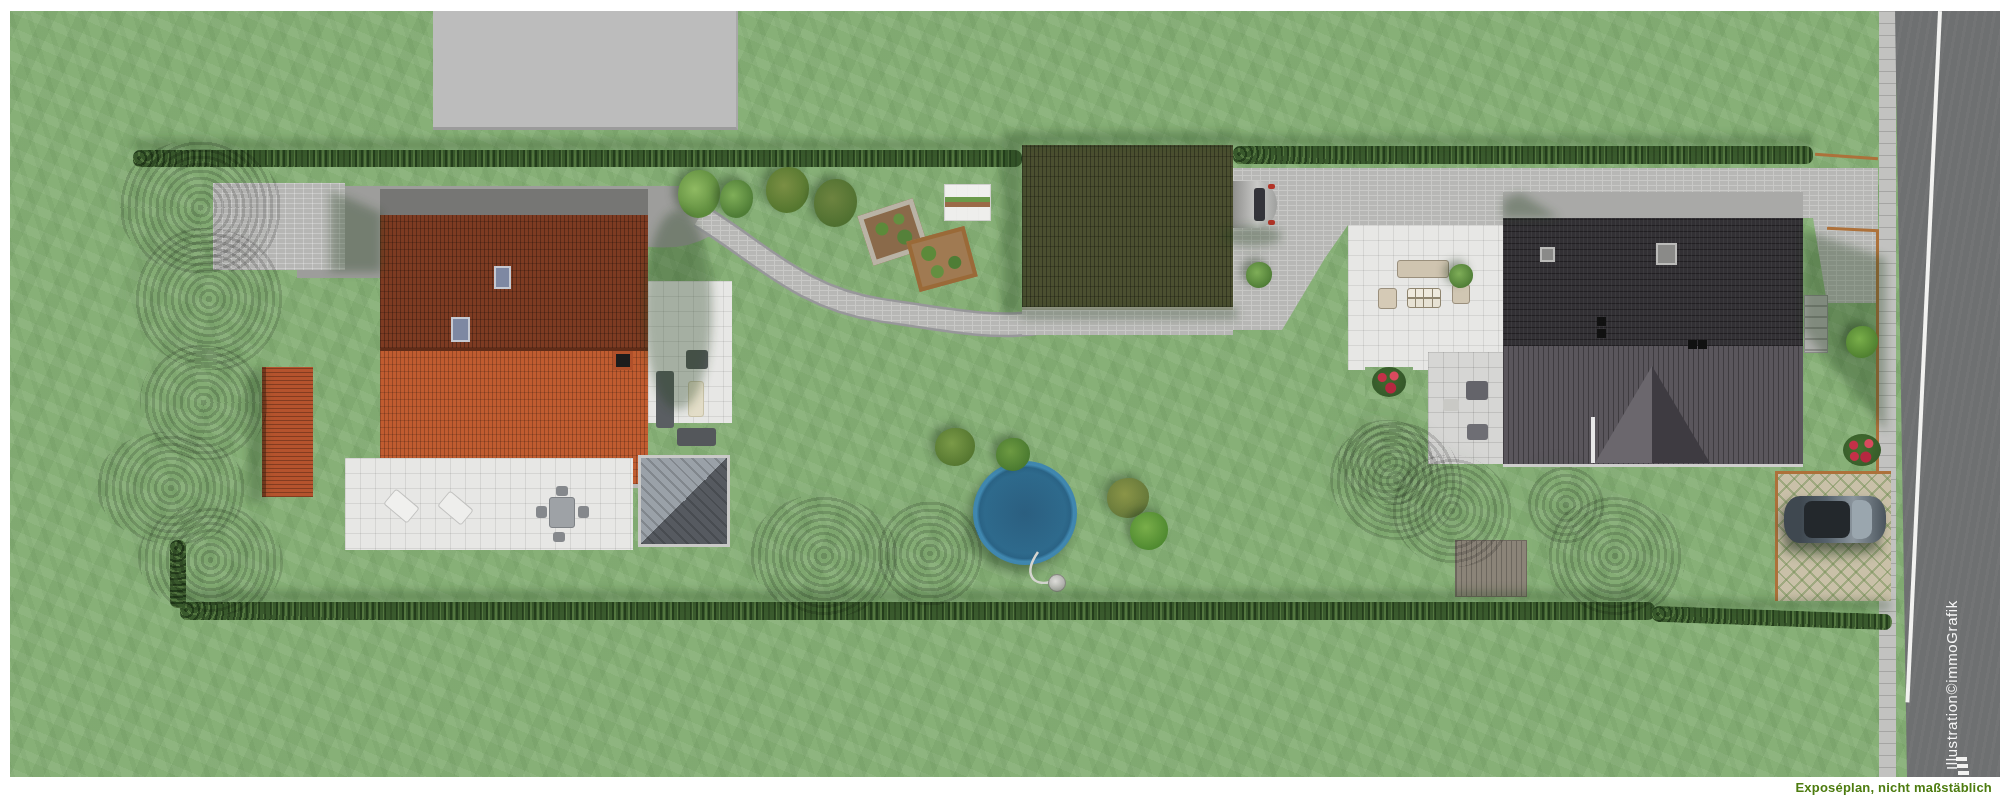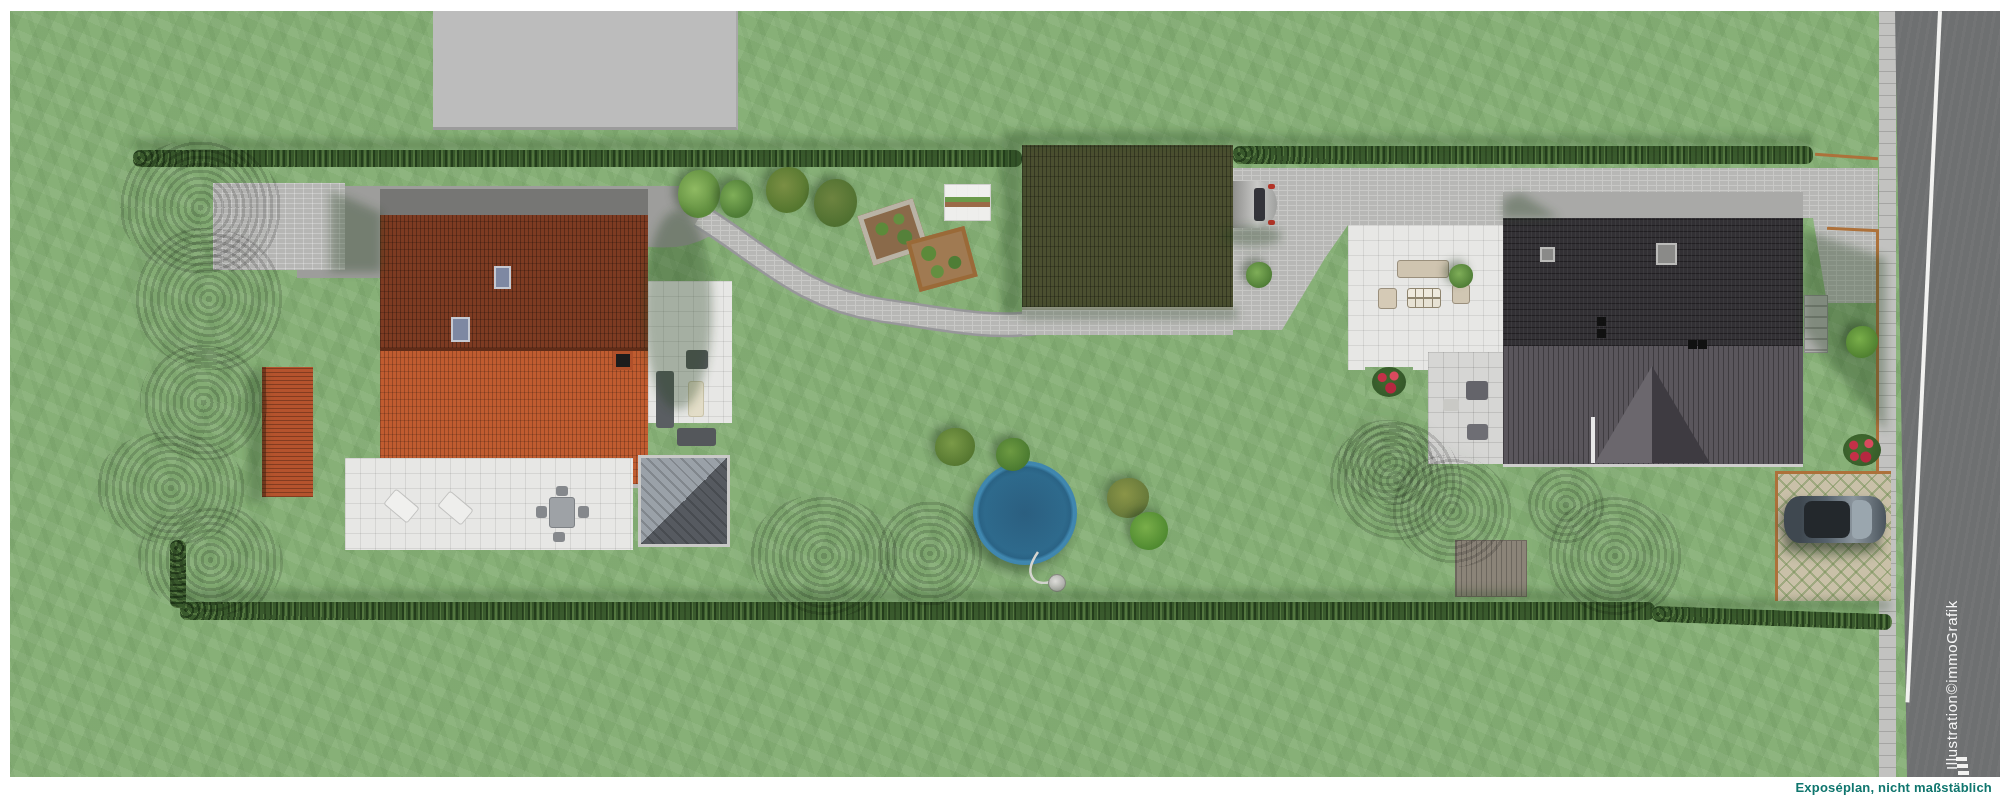--- a/index.html
+++ b/index.html
@@ -59,21 +59,21 @@
   .bush{border-radius:50% 46% 52% 48%;filter:drop-shadow(-5px -4px 4px rgba(32,52,28,.4));}
 
   
   .skylight{background:#7e88a2;border:2px solid #c5c9d2;box-sizing:border-box;}
   .furn{box-sizing:border-box;border-radius:3px;}
   .margin{background:#ffffff;}
   .fence{background:#ad713a;}
 
   .watermark{color:rgba(255,255,255,.93);font-size:15px;letter-spacing:.6px;
     transform:rotate(-90deg);white-space:nowrap;text-align:center;}
-  .disclaimer{color:#0f766e;font-size:13px;font-weight:bold;text-align:right;letter-spacing:.2px;}
+  .disclaimer{color:#4d7c0f;font-size:13px;font-weight:bold;text-align:right;letter-spacing:.2px;}
 </style>
 </head>
 <body>
 
 <div id="stage">
 
   <div class="abs lawn" style="left:10px;top:11px;width:1990px;height:766px;"></div>
 
   <svg class="abs" style="left:0;top:0;z-index:2;" width="2000" height="806" viewBox="0 0 2000 806">
     <defs>

